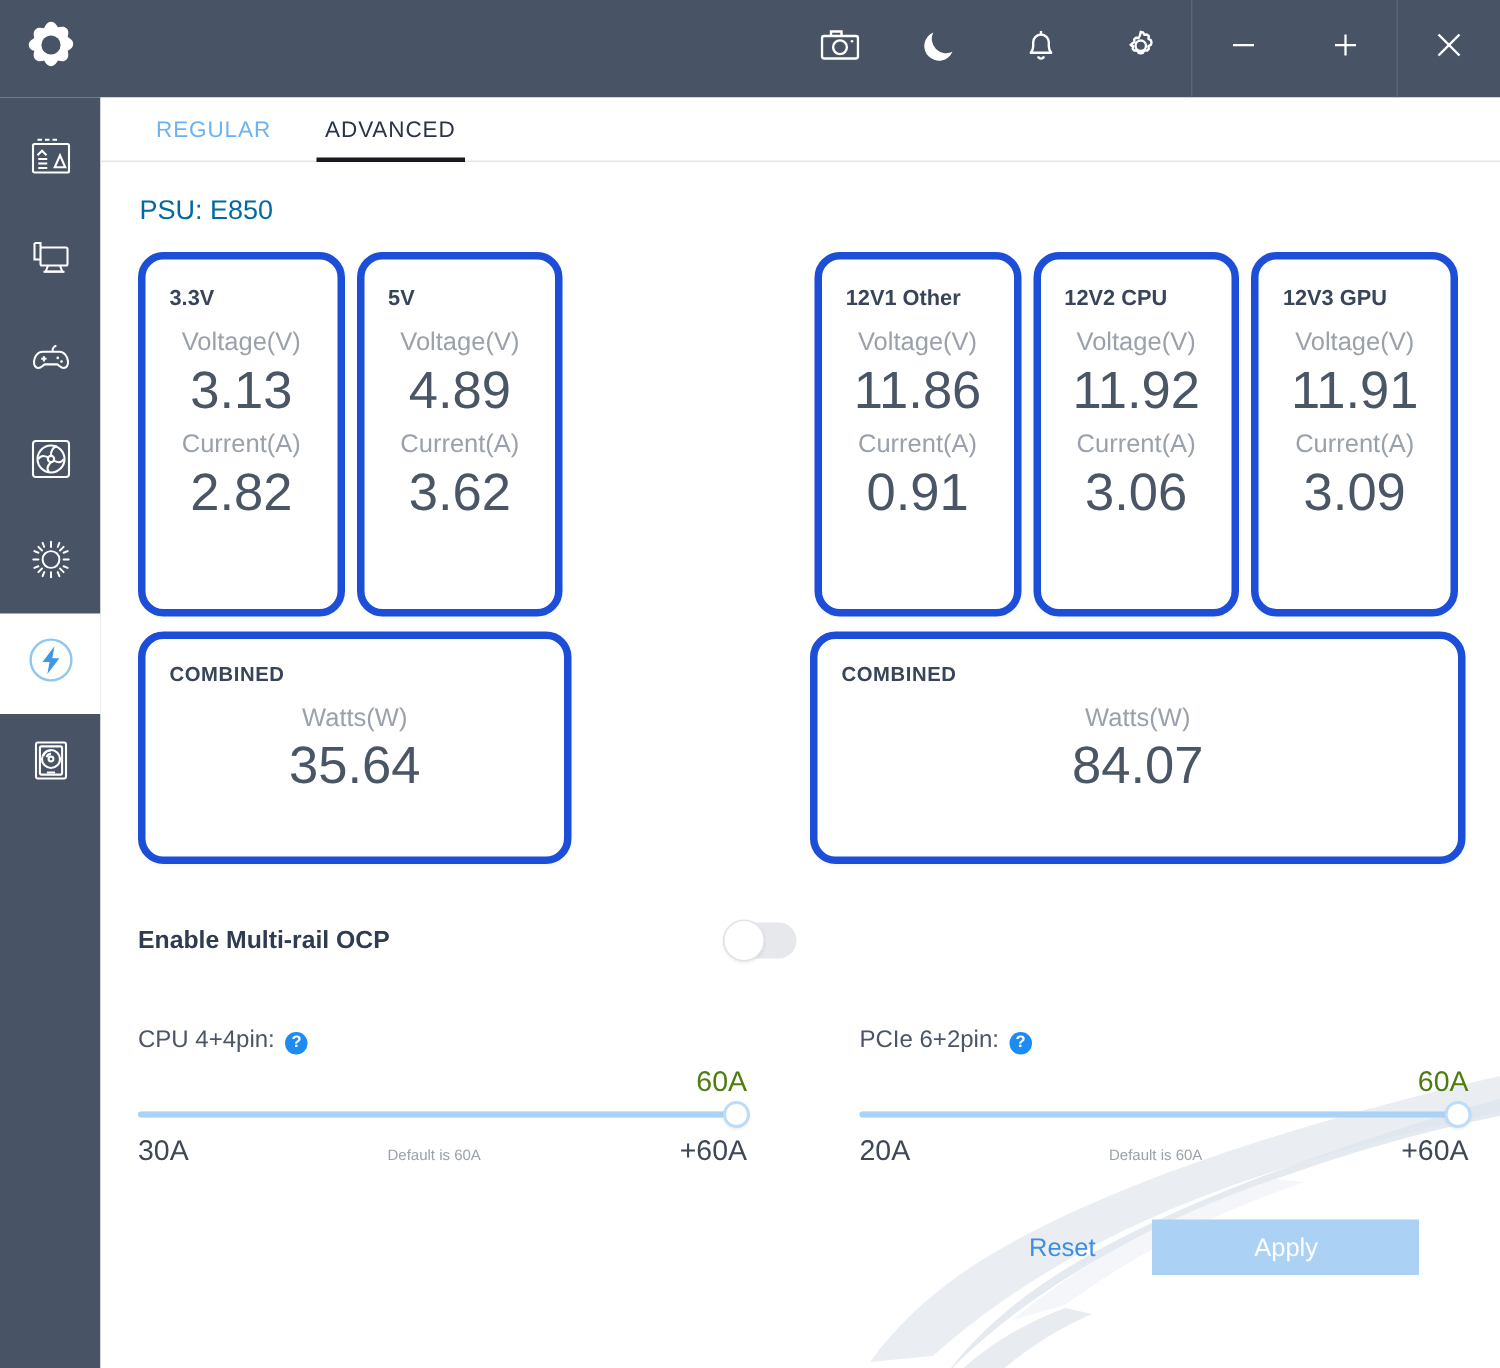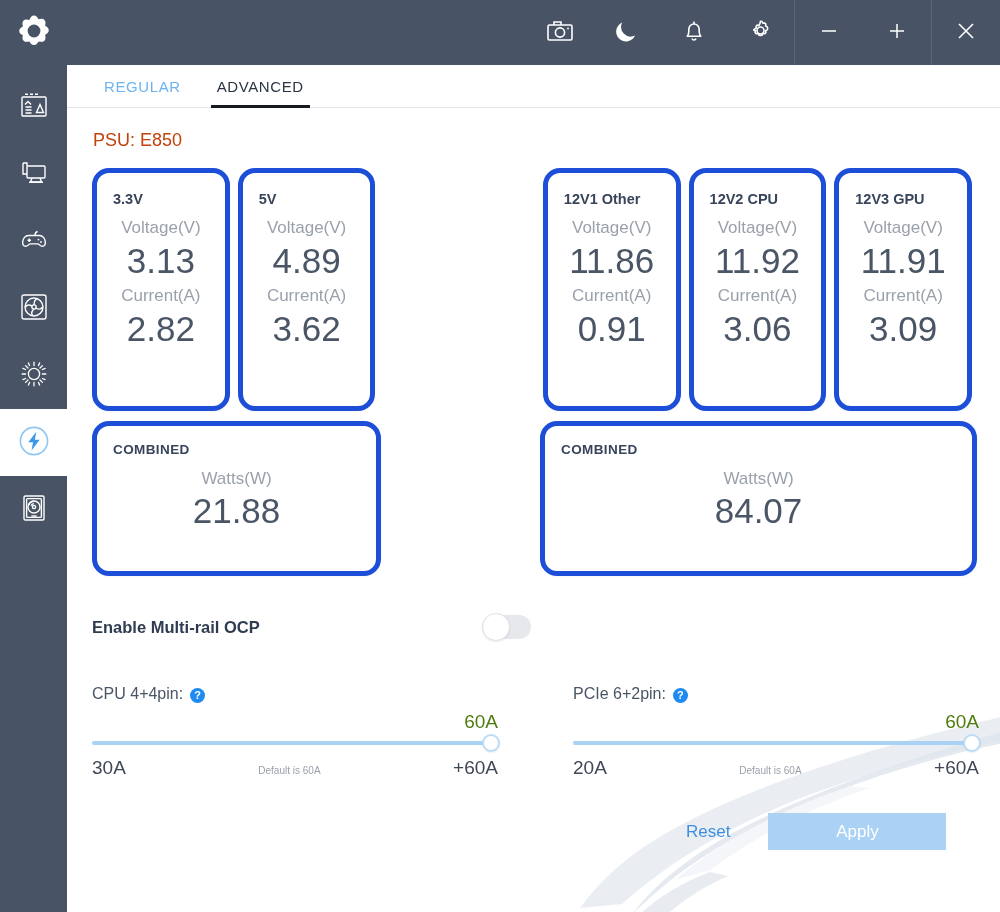--- a/index.html
+++ b/index.html
@@ -111,21 +111,21 @@
     content: "";
     position: absolute;
     left: 0; right: 0; bottom: 0;
     height: 3px; background: #16191d;
   }
 
   .psu-label {
     position: relative;
     margin: 22px 0 0 26px;
     font-size: 18px;
-    color: #c2410c;
+    color: #0369a1;
   }
 
   
   .cards-row {
     position: relative;
     margin: 17px 0 0 25px;
     display: flex;
     width: 888px;
   }
   .card {
@@ -566,21 +566,21 @@
         <div class="metric-value">3.09</div>
       </div>
 
     </div>
 
     <div class="combined-row">
 
       <div class="card combined-card left">
         <div class="combined-title">COMBINED</div>
         <div class="combined-unit">Watts(W)</div>
-        <div class="combined-value">21.88</div>
+        <div class="combined-value">35.64</div>
       </div>
 
       <div class="card combined-card right">
         <div class="combined-title">COMBINED</div>
         <div class="combined-unit">Watts(W)</div>
         <div class="combined-value">84.07</div>
       </div>
 
     </div>
 

